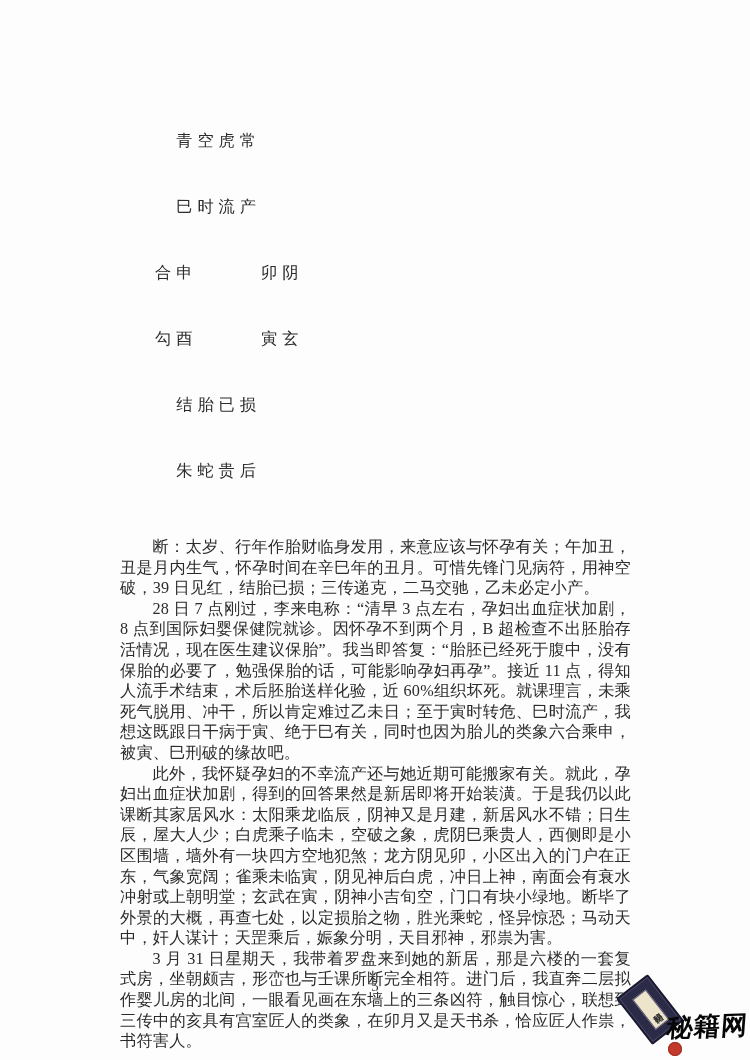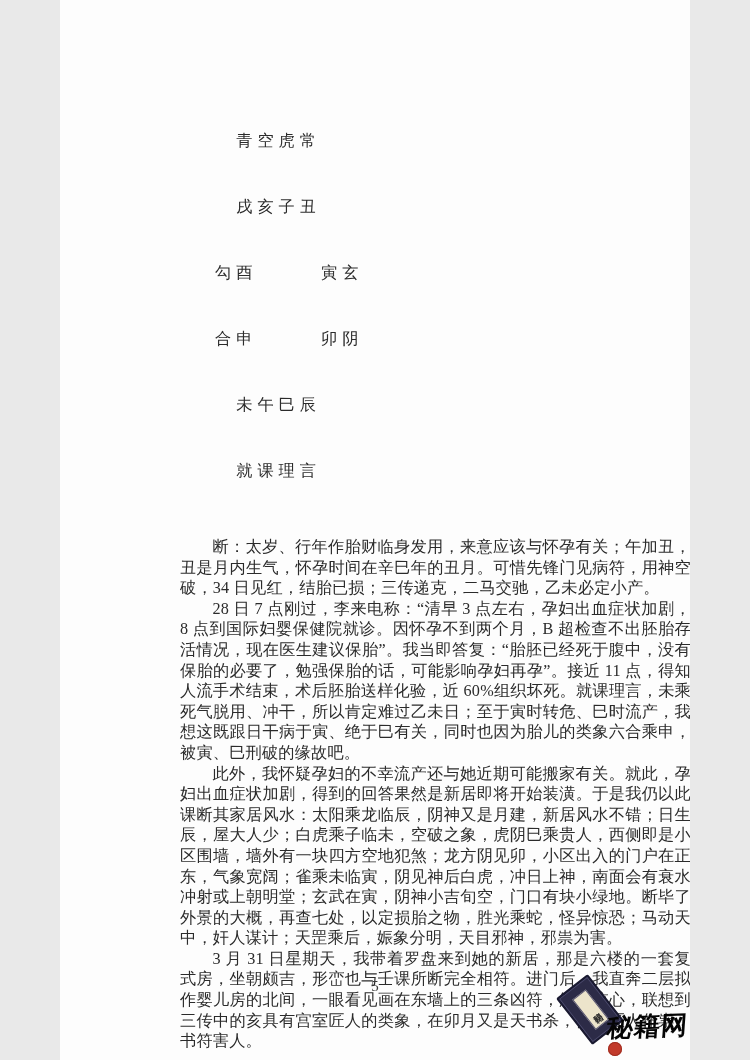--- a/index.html
+++ b/index.html
@@ -1,18 +1,18 @@
 <!DOCTYPE html>
 <html><head>
 <meta charset="utf-8">
 <style>
   html,body{margin:0;padding:0;background:#e9e9e9;}
   .page{
     position:relative;
-    width:630px;height:1060px;
+    width:750px;height:1060px;
     margin:0 auto;
     background:#fdfdfd;
     overflow:hidden;
     font-family:"Liberation Serif","DejaVu Serif",serif;
     color:#2b2b2b;
   }
   .content{
     position:absolute;
     left:120px;top:86px;
     width:511px;
@@ -96,28 +96,28 @@
 </style>
 </head>
 <body>
 
 <div class="page">
 
   <div class="content">
 
     <div class="chart chart-top">
       <div>　青空虎常</div>
-      <div>　戌亥子丑</div>
+      <div>　巳时流产</div>
+      <div>合申　　　卯阴</div>
       <div>勾酉　　　寅玄</div>
-      <div>合申　　　卯阴</div>
-      <div>　未午巳辰</div>
-      <div>　就课理言</div>
+      <div>　结胎已损</div>
+      <div>　朱蛇贵后</div>
     </div>
 
-    <p class="body-para">断：太岁、行年作胎财临身发用，来意应该与怀孕有关；午加丑，丑是月内生气，怀孕时间在辛巳年的丑月。可惜先锋门见病符，用神空破，34 日见红，结胎已损；三传递克，二马交驰，乙未必定小产。</p>
+    <p class="body-para">断：太岁、行年作胎财临身发用，来意应该与怀孕有关；午加丑，丑是月内生气，怀孕时间在辛巳年的丑月。可惜先锋门见病符，用神空破，39 日见红，结胎已损；三传递克，二马交驰，乙未必定小产。</p>
     <p class="body-para">28 日 7 点刚过，李来电称：“清早 3 点左右，孕妇出血症状加剧，8 点到国际妇婴保健院就诊。因怀孕不到两个月，B 超检查不出胚胎存活情况，现在医生建议保胎”。我当即答复：“胎胚已经死于腹中，没有保胎的必要了，勉强保胎的话，可能影响孕妇再孕”。接近 11 点，得知人流手术结束，术后胚胎送样化验，近 60%组织坏死。就课理言，未乘死气脱用、冲干，所以肯定难过乙未日；至于寅时转危、巳时流产，我想这既跟日干病于寅、绝于巳有关，同时也因为胎儿的类象六合乘申，被寅、巳刑破的缘故吧。</p>
     <p class="body-para">此外，我怀疑孕妇的不幸流产还与她近期可能搬家有关。就此，孕妇出血症状加剧，得到的回答果然是新居即将开始装潢。于是我仍以此课断其家居风水：太阳乘龙临辰，阴神又是月建，新居风水不错；日生辰，屋大人少；白虎乘子临未，空破之象，虎阴巳乘贵人，西侧即是小区围墙，墙外有一块四方空地犯煞；龙方阴见卯，小区出入的门户在正东，气象宽阔；雀乘未临寅，阴见神后白虎，冲日上神，南面会有衰水冲射或上朝明堂；玄武在寅，阴神小吉旬空，门口有块小绿地。断毕了外景的大概，再查七处，以定损胎之物，胜光乘蛇，怪异惊恐；马动天中，奸人谋计；天罡乘后，娠象分明，天目邪神，邪祟为害。</p>
     <p class="body-para">3 月 31 日星期天，我带着罗盘来到她的新居，那是六楼的一套复式房，坐朝颇吉，形峦也与壬课所断完全相符。进门后，我直奔二层拟作婴儿房的北间，一眼看见画在东墙上的三条凶符，触目惊心，联想到三传中的亥具有宫室匠人的类象，在卯月又是天书杀，恰应匠人作祟，书符害人。</p>
 
   </div>
 
   <div class="page-number">5</div>
 
   <div class="watermark">
     <div class="wm-book">

